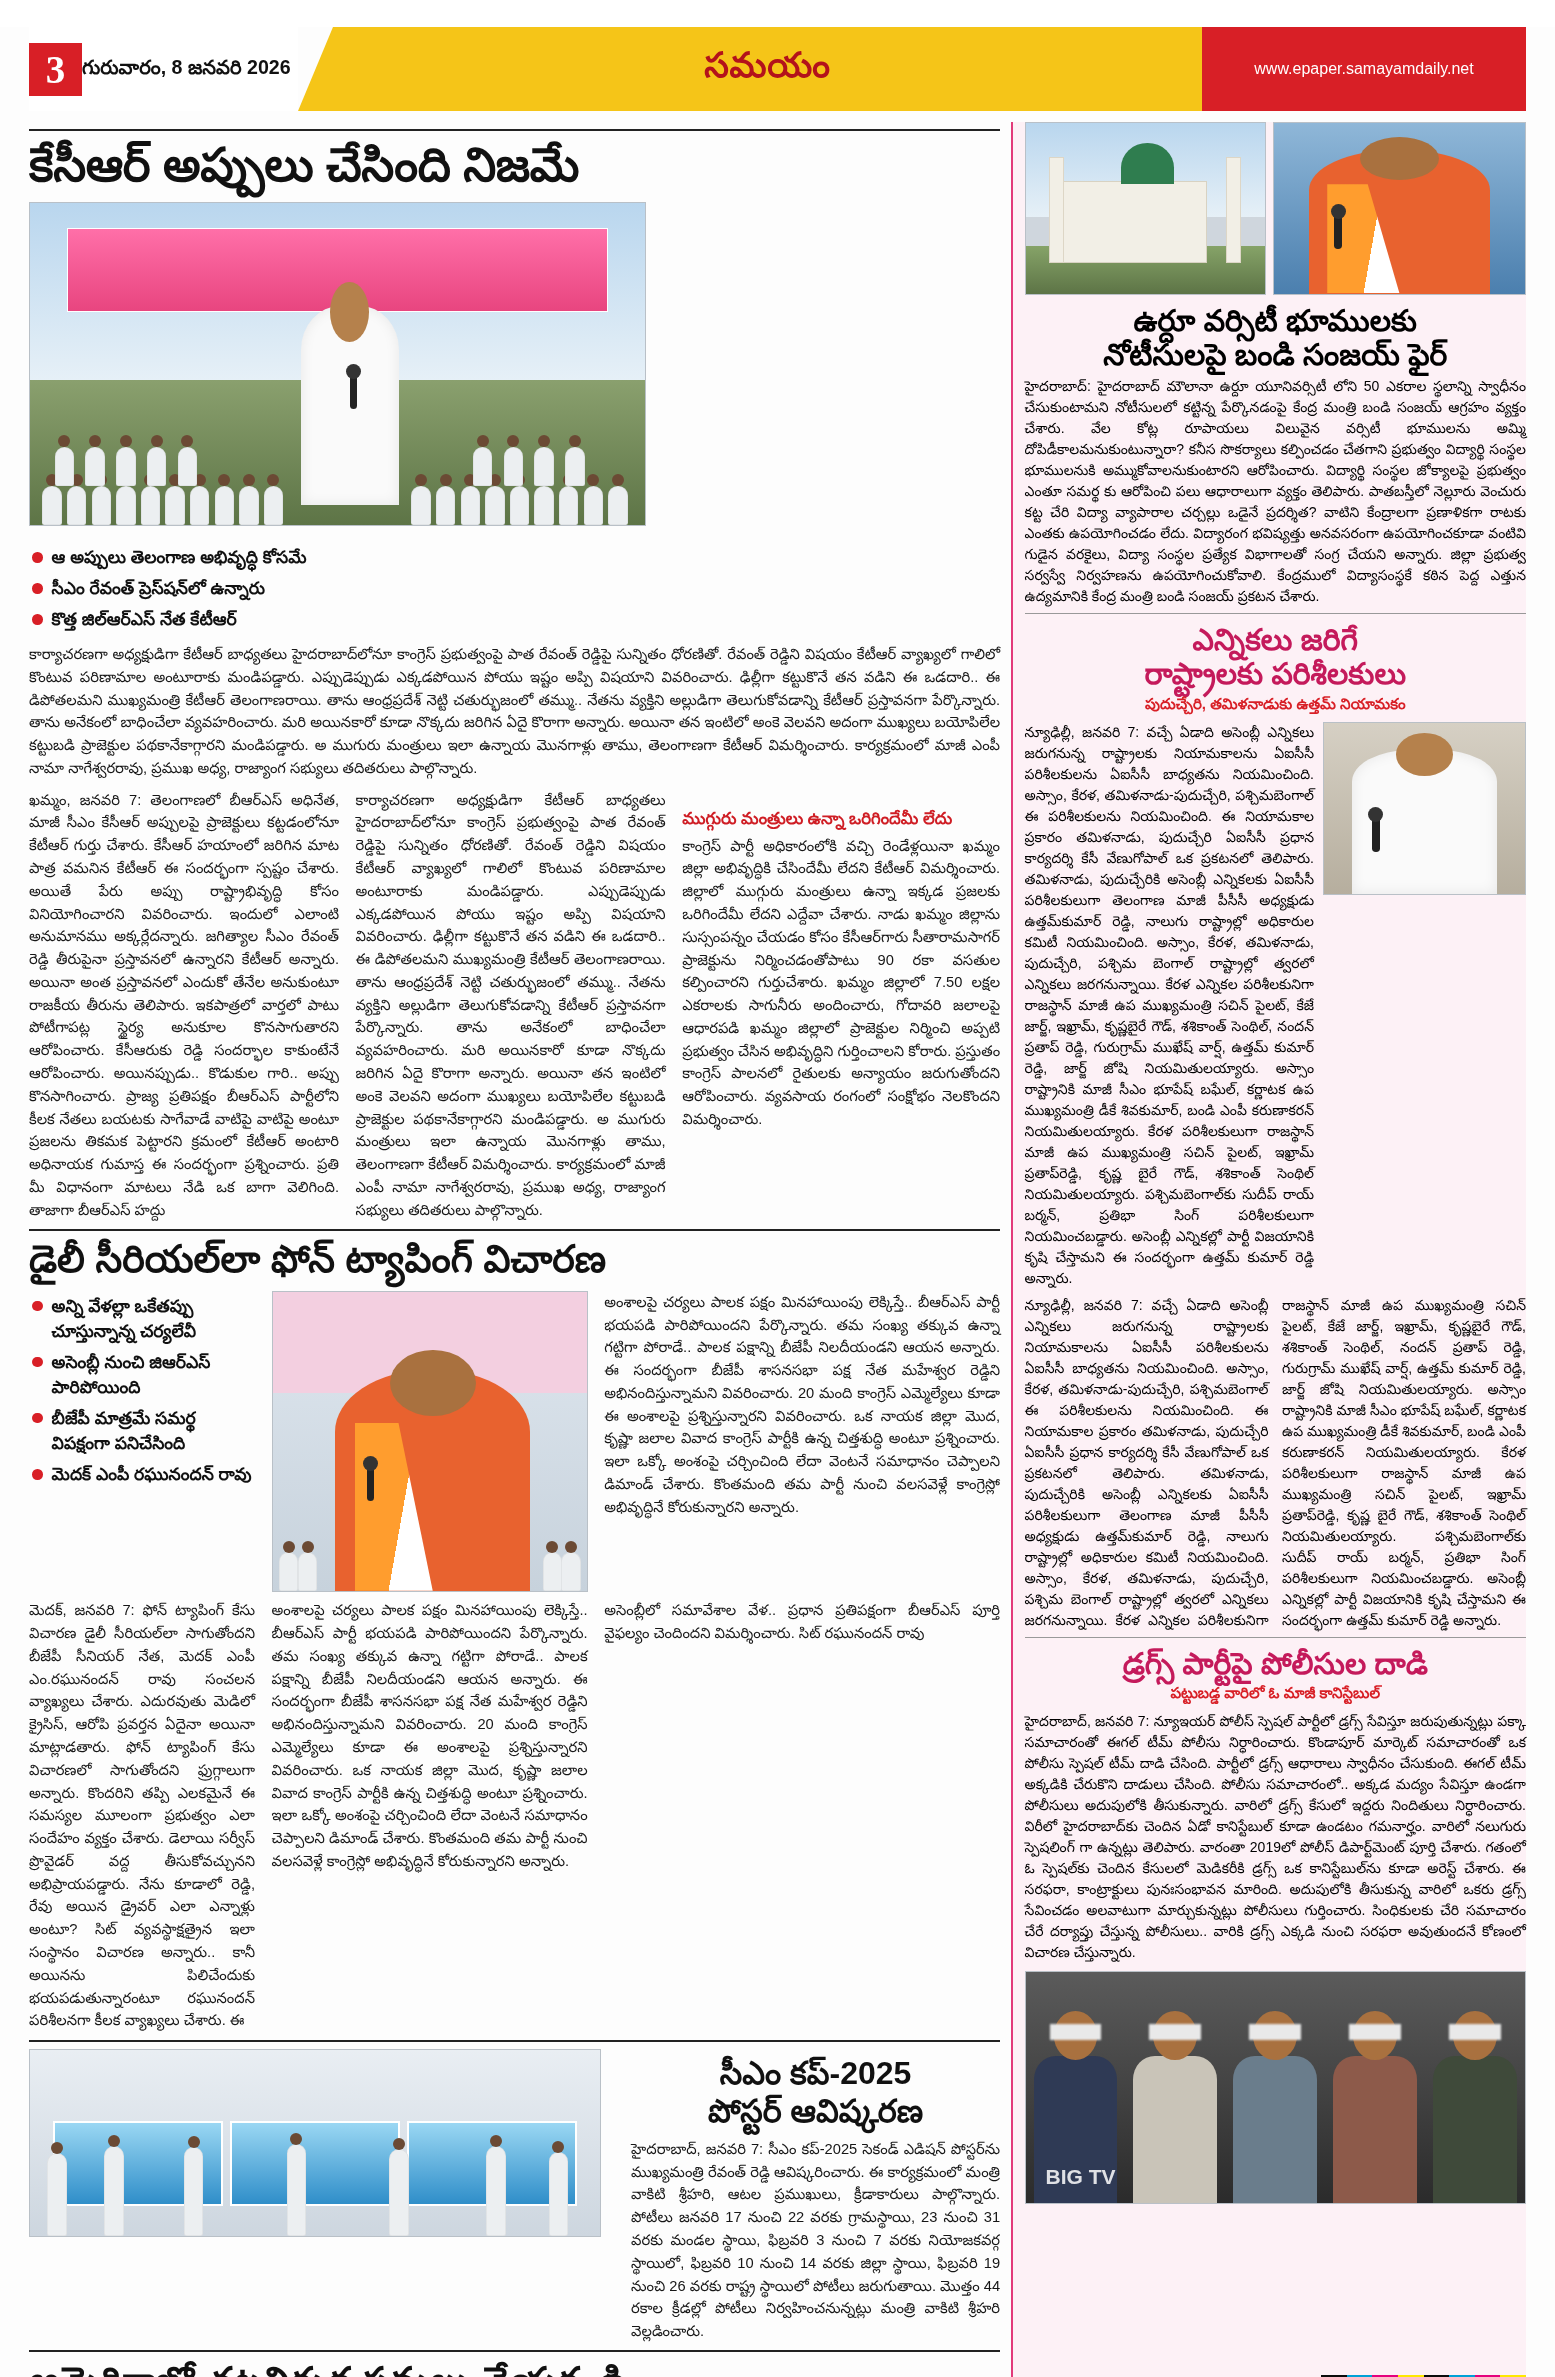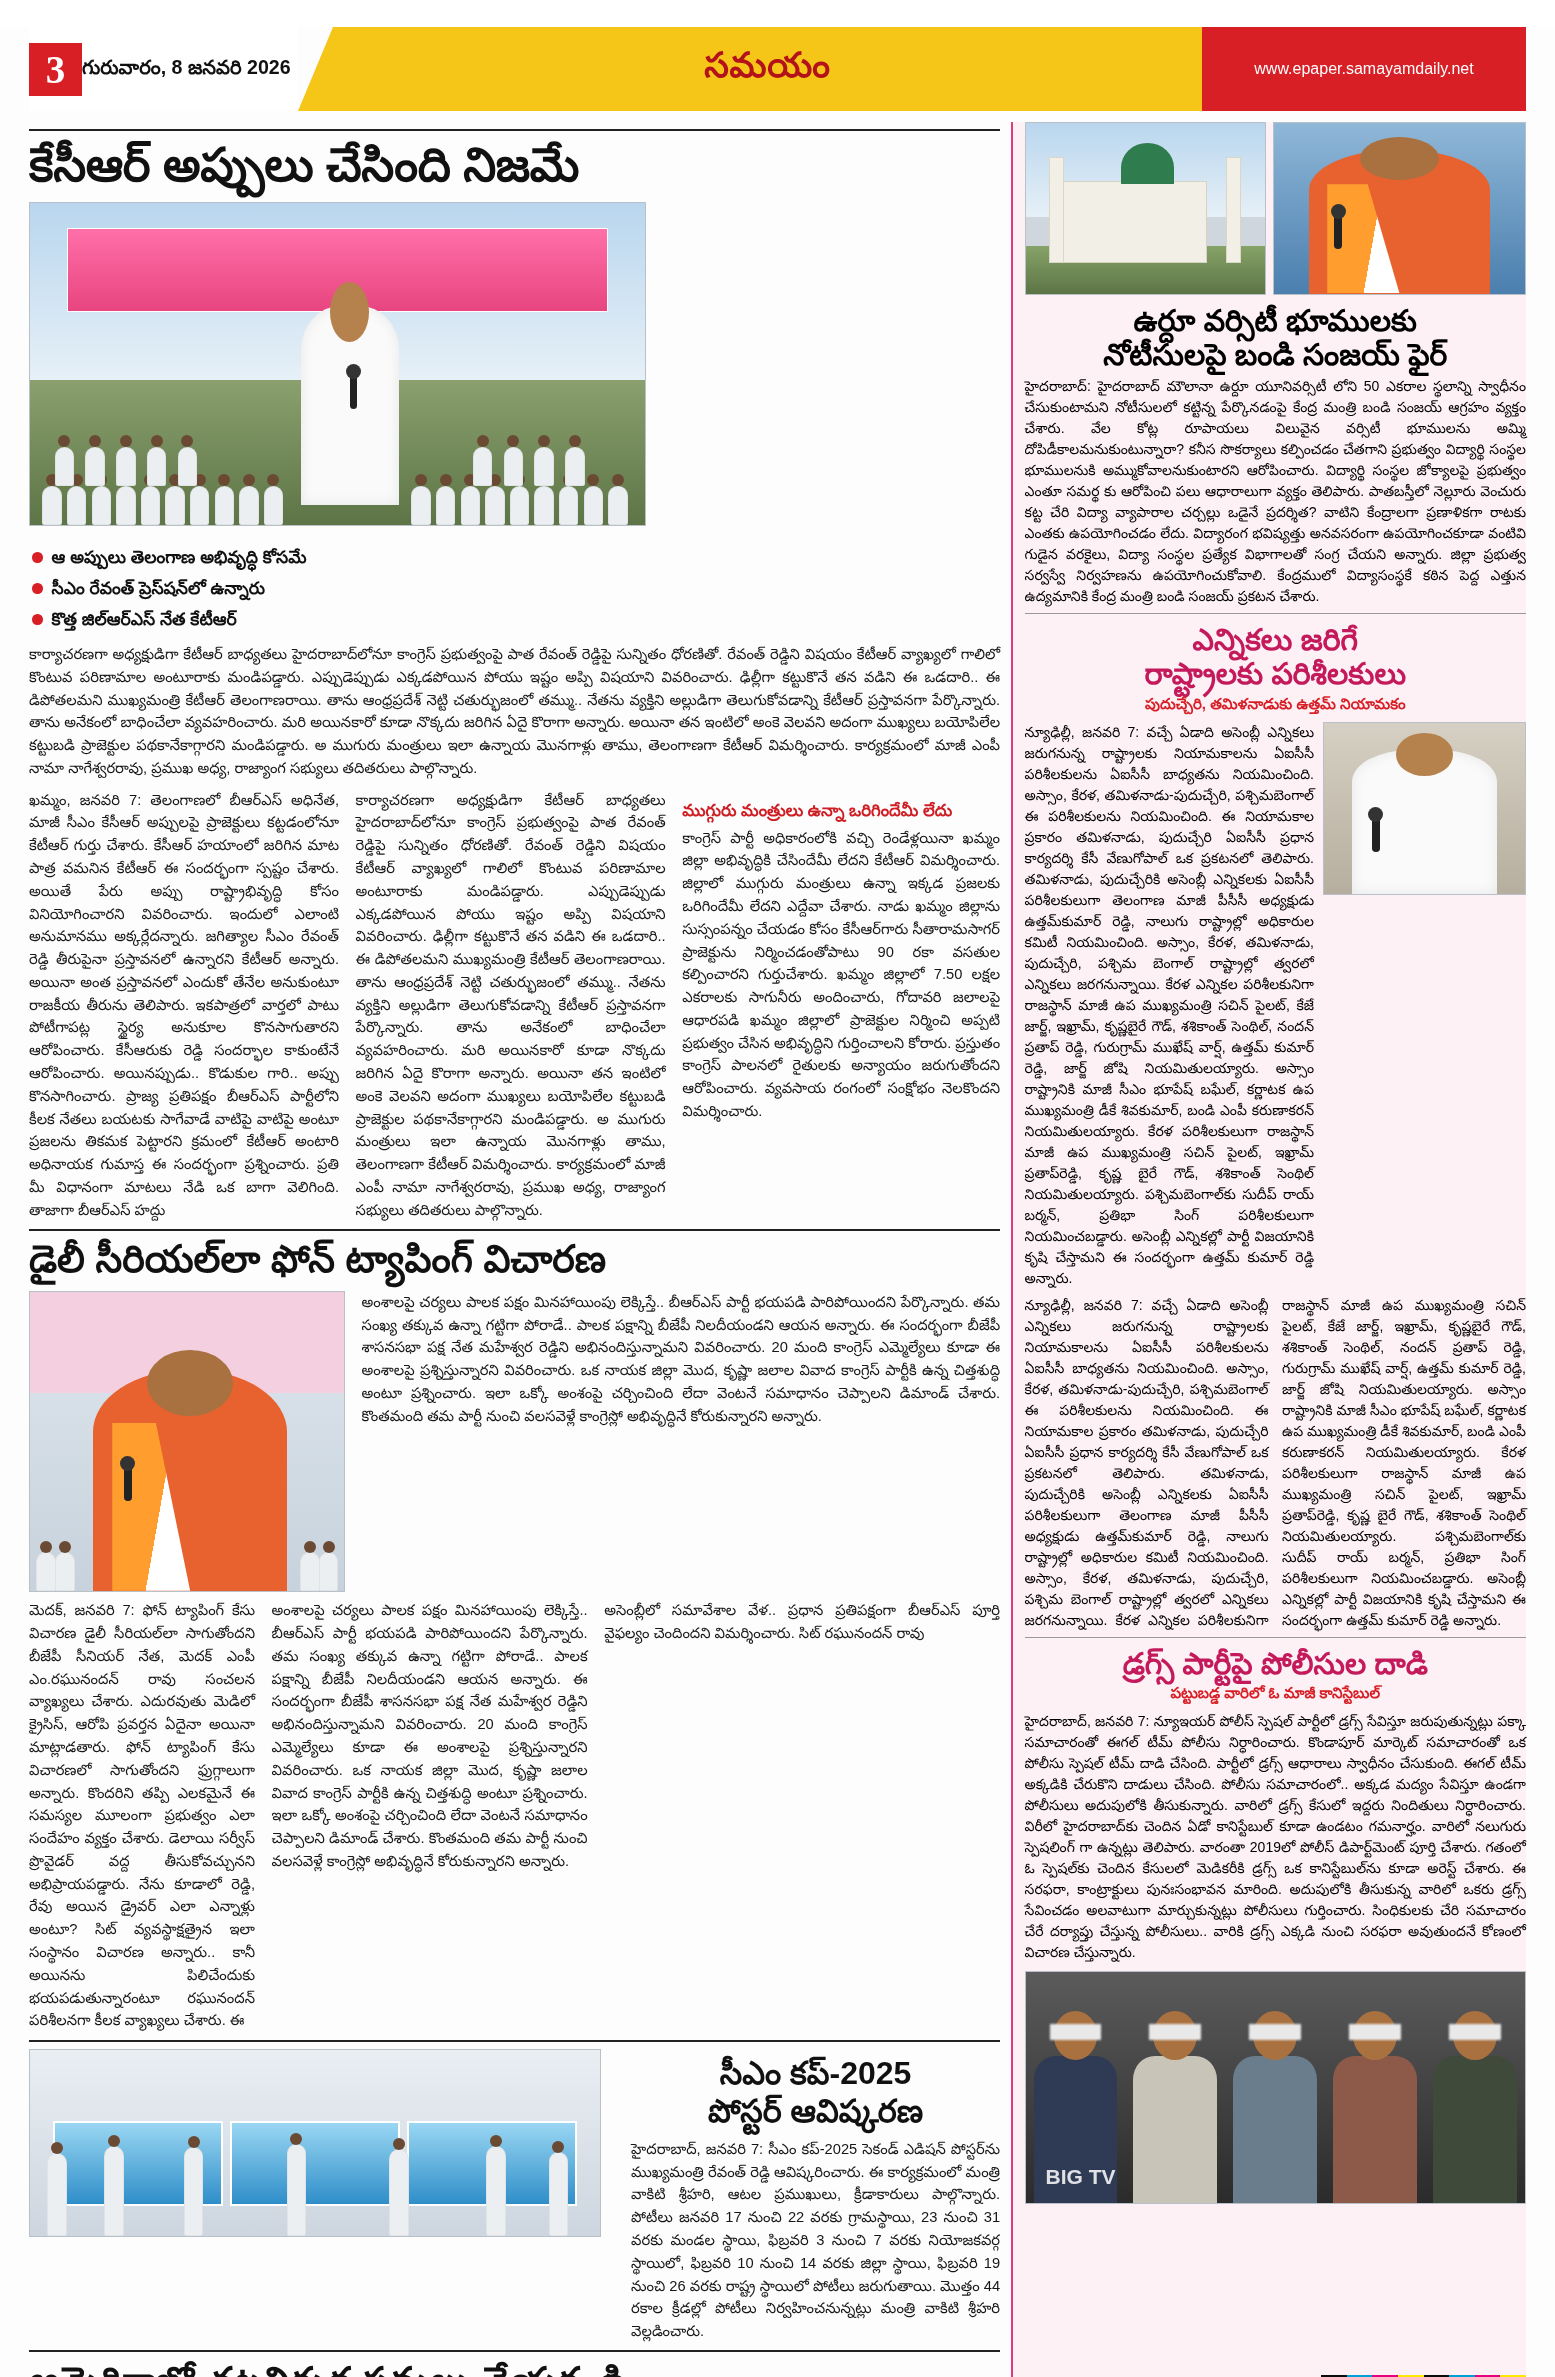--- a/index.html
+++ b/index.html
@@ -151,21 +151,21 @@
     font-size: 14.7px;
     line-height: 1.55;
     text-align: justify;
     color: #161616;
     hyphens: auto;
   }
   .red-sub {
     color: #cf1d24;
     font-weight: bold;
     font-size: 16.6px;
-    margin: 12px 0 3px 0;
+    margin: 20px 0 3px 0;
   }
 
   
   .photo {
     position: relative;
     overflow: hidden;
     background: #cfd6dd;
     border: 0.8px solid #b9c0c7;
   }
 
@@ -360,20 +360,28 @@
           <div class="red-sub">ముగ్గురు మంత్రులు ఉన్నా ఒరిగిందేమీ లేదు</div>
           <div class="body-text">కాంగ్రెస్ పార్టీ అధికారంలోకి వచ్చి రెండేళ్లయినా ఖమ్మం జిల్లా అభివృద్ధికి చేసిందేమీ లేదని కేటీఆర్ విమర్శించారు. జిల్లాలో ముగ్గురు మంత్రులు ఉన్నా ఇక్కడ ప్రజలకు ఒరిగిందేమీ లేదని ఎద్దేవా చేశారు. నాడు ఖమ్మం జిల్లాను సుస్సంపన్నం చేయడం కోసం కేసీఆర్‌గారు సీతారామసాగర్ ప్రాజెక్టును నిర్మించడంతోపాటు 90 రకా వసతుల కల్పించారని గుర్తుచేశారు. ఖమ్మం జిల్లాలో 7.50 లక్షల ఎకరాలకు సాగునీరు అందించారు, గోదావరి జలాలపై ఆధారపడి ఖమ్మం జిల్లాలో ప్రాజెక్టుల నిర్మించి అప్పటి ప్రభుత్వం చేసిన అభివృద్ధిని గుర్తించాలని కోరారు. ప్రస్తుతం కాంగ్రెస్ పాలనలో రైతులకు అన్యాయం జరుగుతోందని ఆరోపించారు. వ్యవసాయ రంగంలో సంక్షోభం నెలకొందని విమర్శించారు.</div>
         </div>
       </div>
 
       <div class="hr-thick"></div>
 
       <h2 class="headline-sm">డైలీ సీరియల్‌లా ఫోన్ ట్యాపింగ్ విచారణ</h2>
 
       <div class="flexrow" style="align-items:flex-start;">
+        <div style="width:226px">
+          <ul class="bullets">
+            <li>అన్ని వేళల్లా ఒకేతప్పు చూస్తున్నాన్న చర్యలేవీ</li>
+            <li>అసెంబ్లీ నుంచి జిఆర్‌ఎస్ పారిపోయింది</li>
+            <li>బీజేపీ మాత్రమే సమర్థ విపక్షంగా పనిచేసింది</li>
+            <li>మెదక్ ఎంపీ రఘునందన్ రావు</li>
+          </ul>
+        </div>
         <div class="photo" style="width:316px;height:301px;">
           <div class="scene">
             <div style="position:absolute;inset:0;background:linear-gradient(#dfe7ef,#c7d2dc);"></div>
             <div style="position:absolute;left:0;right:0;top:0;height:34%;background:#f3cfe0;"></div>
             <div class="speaker" style="left:20%;width:62%;height:74%;">
               <div class="head"></div>
               <div class="shawl"></div>
             </div>
             <div class="mic" style="left:30%;bottom:30%;"></div>
             <div class="crowd">

